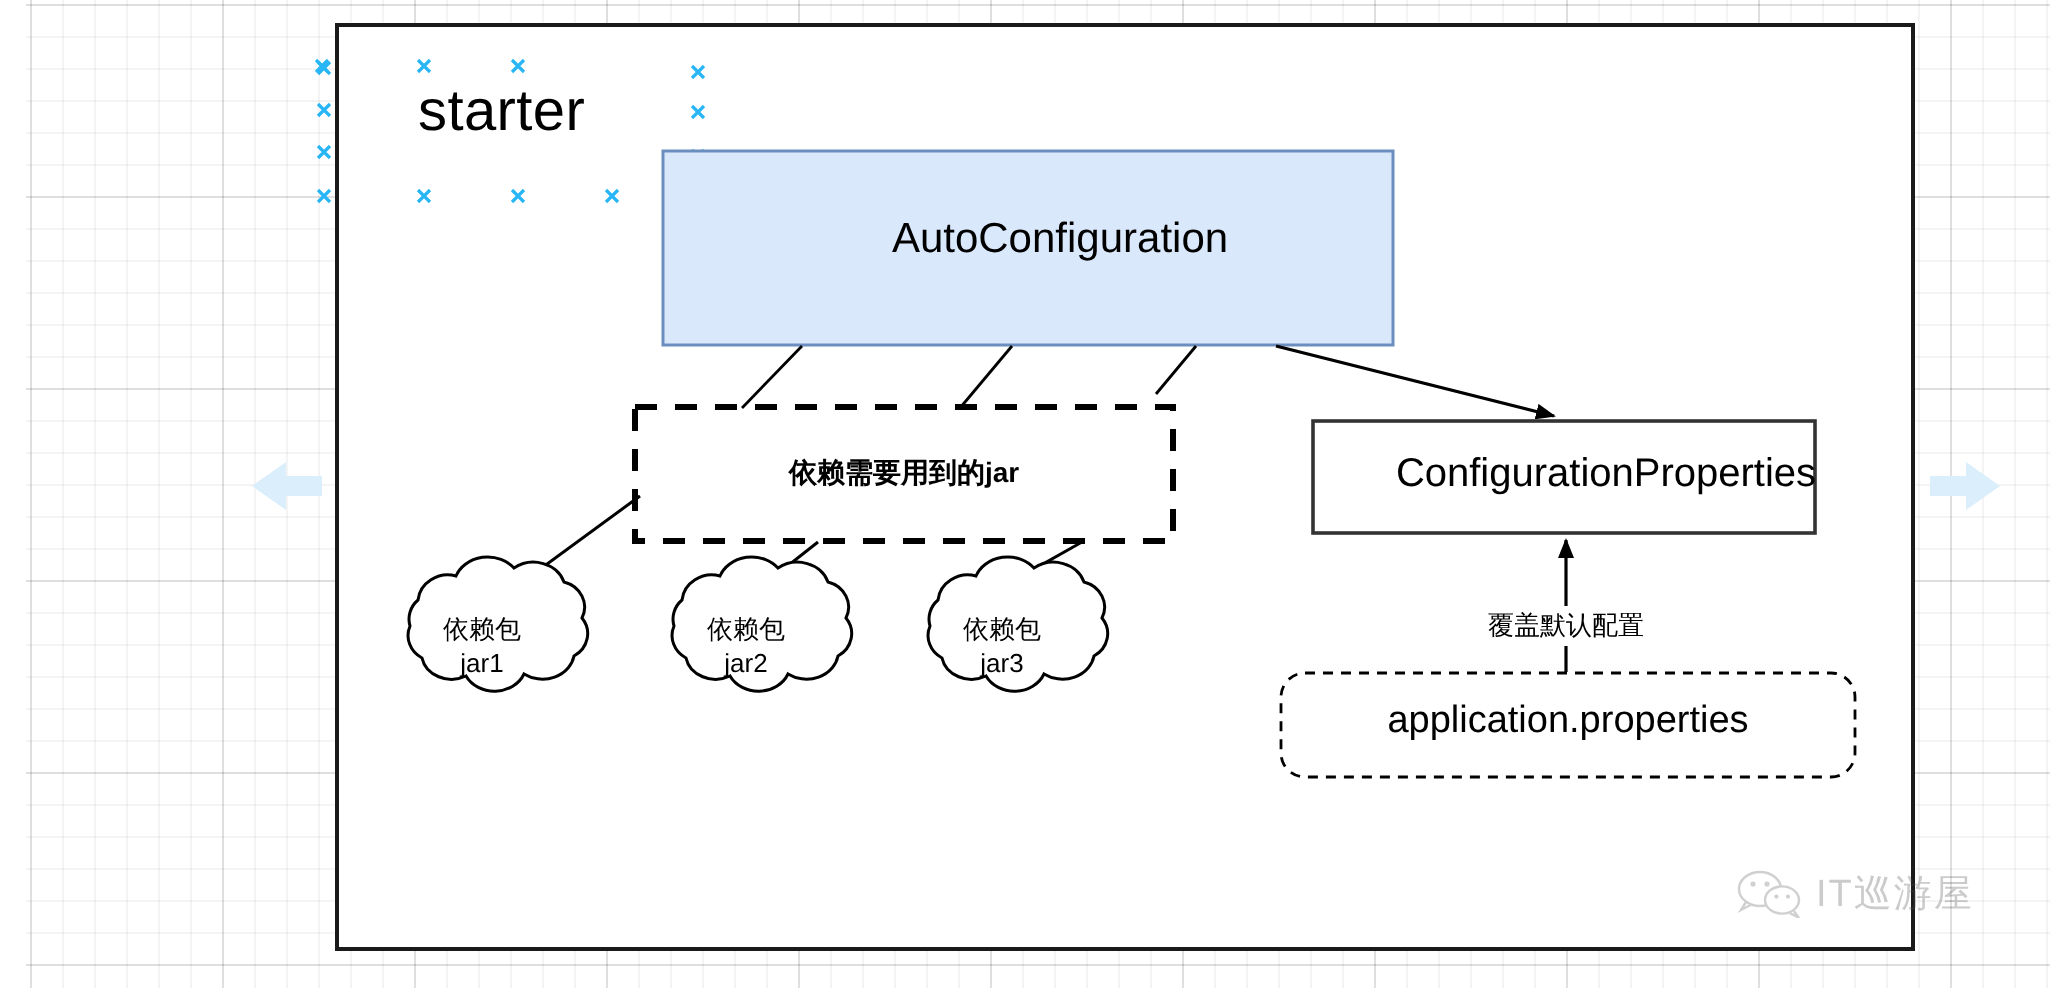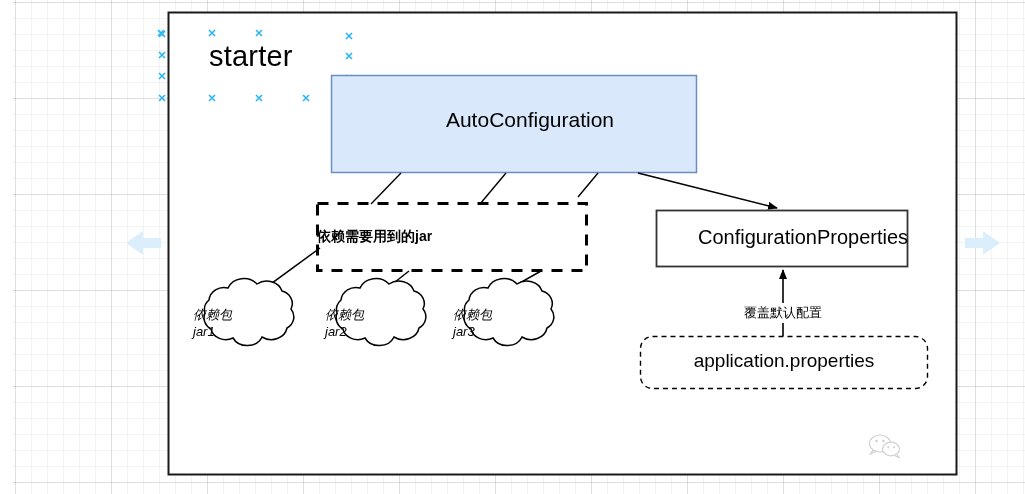--- a/index.html
+++ b/index.html
@@ -46,20 +46,21 @@
     left: 334px;
     top: 108px;
     width: 366px;
     text-align: center;
     font-size: 21px;
   }
   #jarbox-label {
     left: 304px;
     top: 228px;
     width: 270px;
+    text-align: center;
     font-size: 14px;
     font-weight: bold;
   }
   #confprops-label {
     left: 645px;
     top: 226px;
     width: 290px;
     text-align: center;
     font-size: 20px;
   }
@@ -74,26 +75,25 @@
     left: 703px;
     top: 303px;
     width: 134px;
     text-align: center;
     font-size: 13px;
     background: #ffffff;
     padding: 1px 0;
   }
   .cloud-text {
     position: absolute;
-    text-align: left;
+    text-align: center;
     font-size: 13px;
     line-height: 17px;
     color: #000000;
     white-space: nowrap;
-    font-style: italic;
   }
   #cloud1-text { left: 180px; top: 306px; width: 96px; }
   #cloud2-text { left: 312px; top: 306px; width: 96px; }
   #cloud3-text { left: 440px; top: 306px; width: 96px; }
 
   #watermark {
     position: absolute;
     left: 855px;
     top: 434px;
     display: flex;
@@ -208,15 +208,16 @@
     <svg width="34" height="24" viewBox="0 0 34 24">
       <ellipse cx="12" cy="9.5" rx="10.5" ry="8.5" fill="none" stroke="#666" stroke-width="1.2"></ellipse>
       <path d="M5,16 l-2.5,4 l5,-2.6" fill="none" stroke="#666" stroke-width="1.2"></path>
       <circle cx="8.5" cy="7" r="1.3" fill="#666"></circle>
       <circle cx="15.5" cy="7" r="1.3" fill="#666"></circle>
       <ellipse cx="23" cy="15" rx="8.5" ry="6.8" fill="#fff" stroke="#666" stroke-width="1.2"></ellipse>
       <path d="M29,20.5 l2.2,3.2 l-4.3,-2.1" fill="none" stroke="#666" stroke-width="1.2"></path>
       <circle cx="20.2" cy="13.3" r="1.05" fill="#666"></circle>
       <circle cx="26" cy="13.3" r="1.05" fill="#666"></circle>
     </svg>
+    <span id="watermark-text">IT巡游屋</span>
   </div>
 
 </div>
 
 </body></html>

